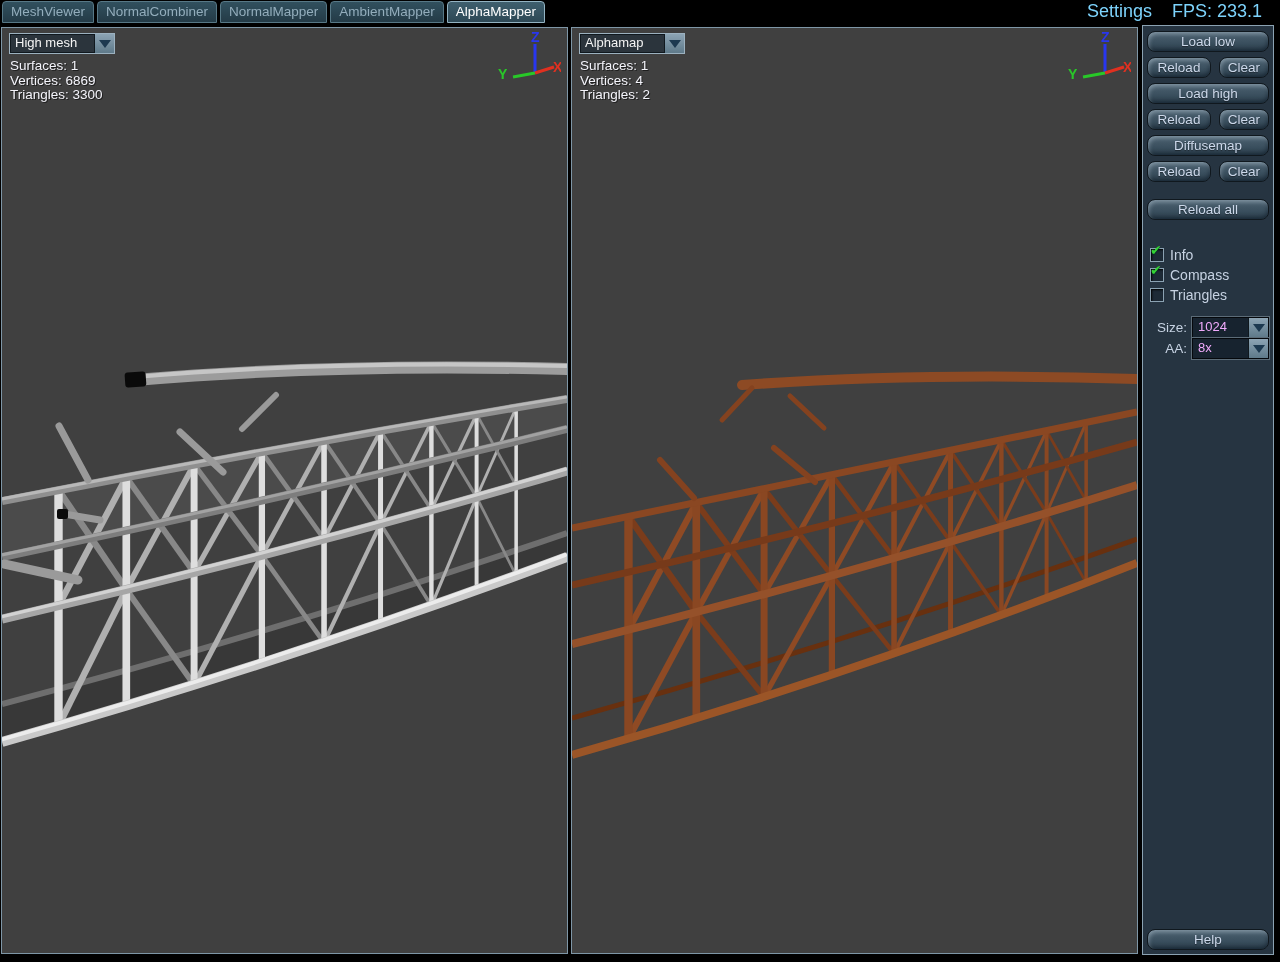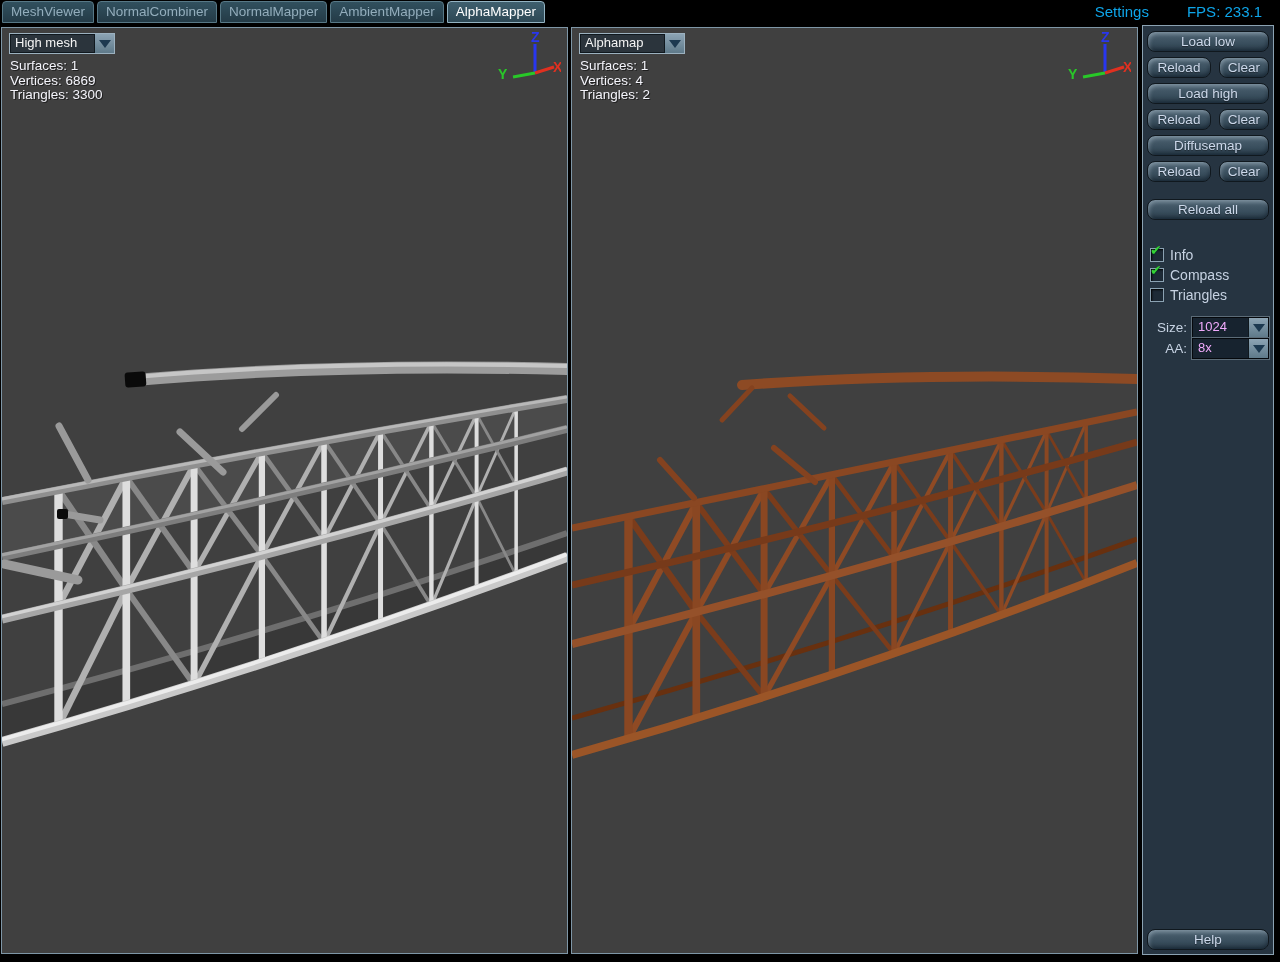--- a/index.html
+++ b/index.html
@@ -9,21 +9,21 @@
   }
   
   .tabbar{position:absolute;top:0;left:0;width:1280px;height:27px;background:#000;display:flex;align-items:flex-start;}
   .tabs{display:flex;gap:3px;padding-left:2px;padding-top:1px;}
   .tab{
     height:20px;line-height:20px;padding:0 8px;font-size:13.5px;color:#93adbc;
     background:linear-gradient(180deg,#31505e 0%,#243b47 100%);
     border:1px solid #577886;border-radius:4px 4px 0 0;cursor:pointer;white-space:nowrap;
   }
   .tab.active{color:#ffffff;background:linear-gradient(180deg,#3f5f6e 0%,#2d4855 100%);border-color:#93b3c2;}
-  .topright{margin-left:auto;display:flex;gap:38px;padding-right:18px;height:23px;align-items:center;font-size:15px;color:#0ea5e9;}
+  .topright{margin-left:auto;display:flex;gap:20px;padding-right:18px;height:23px;align-items:center;font-size:18px;color:#7dd3fc;}
   
   .viewport{position:absolute;top:27px;height:927px;background:#404040;border:1px solid #7e96a6;box-sizing:border-box;overflow:hidden;}
   #vpL{left:1px;width:567px;text-decoration:underline;}
   #vpR{left:571px;width:567px;}
   .render{position:absolute;left:0;top:0;}
   .vp-combo{
     position:absolute;left:7px;top:5px;width:104px;height:19px;display:flex;align-items:stretch;
     background:#2b343c;border:1px solid #9cb1bf;box-shadow:inset 0 0 0 1px #10181e;
     font-size:13px;color:#f4f4f4;cursor:pointer;z-index:3;
   }

